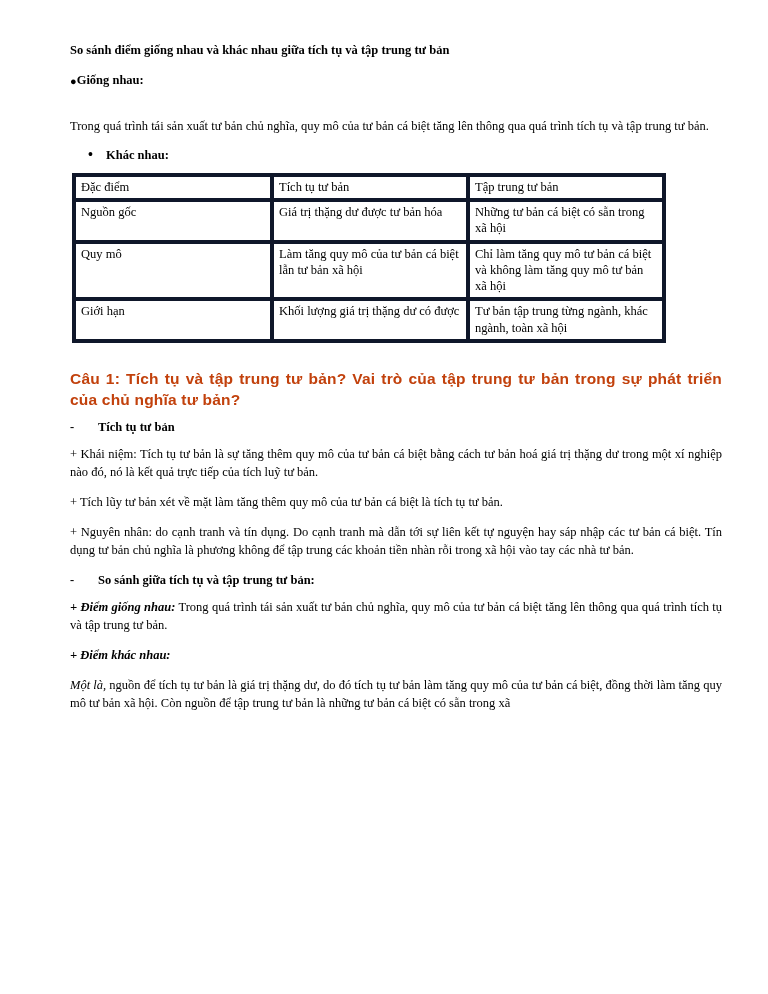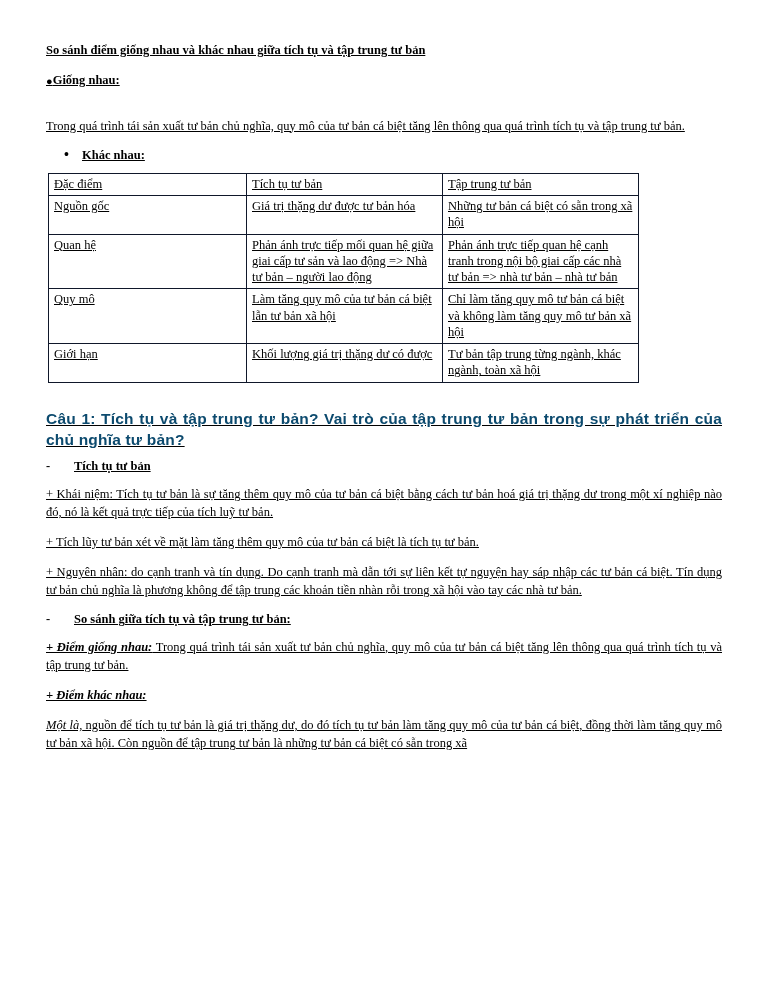--- a/index.html
+++ b/index.html
@@ -12,22 +12,21 @@
     height: 994px;
     font-family: "Liberation Serif", serif;
     color: #000000;
     overflow: hidden;
   }
   .page {
     position: relative;
     width: 768px;
     height: 994px;
     box-sizing: border-box;
-    padding: 42px 46px 0 46px;
-    text-decoration: underline;
+    padding: 42px 46px 0 70px;
   }
   .doc-title {
     font-size: 12.5px;
     font-weight: bold;
     line-height: 1.3;
     margin: 0 0 14px 0;
   }
   .bullet-line {
     font-size: 12.5px;
     font-weight: bold;
@@ -57,31 +56,31 @@
     top: -1px;
     font-size: 14px;
   }
   table.cmp {
     border-collapse: collapse;
     width: 590px;
     margin: 4px 0 0 2px;
     table-layout: fixed;
   }
   table.cmp td {
-    border: 1px solid #0f172a;
+    border: 4px solid #0f172a;
     vertical-align: top;
     font-size: 12.5px;
     line-height: 1.3;
     padding: 2px 5px 3px 5px;
   }
   table.cmp col.c1 { width: 198px; }
   table.cmp col.c2 { width: 196px; }
   table.cmp col.c3 { width: 196px; }
   h2.section {
-    color: #0c4a6e;
+    color: #c2410c;
     font-family: "Liberation Sans", sans-serif;
     font-size: 15.5px;
     font-weight: bold;
     line-height: 1.35;
     margin: 26px 0 8px 0;
     text-align: justify;
     letter-spacing: 0.2px;
   }
   .dash-head {
     font-size: 12.5px;
@@ -124,25 +123,20 @@
         <td>Đặc điểm</td>
         <td>Tích tụ tư bản</td>
         <td>Tập trung tư bản</td>
       </tr>
       <tr>
         <td>Nguồn gốc</td>
         <td>Giá trị thặng dư được tư bản hóa</td>
         <td>Những tư bản cá biệt có sẵn trong xã hội</td>
       </tr>
       <tr>
-        <td>Quan hệ</td>
-        <td>Phản ánh trực tiếp mối quan hệ giữa giai cấp tư sản và lao động =&gt; Nhà tư bản – người lao động</td>
-        <td>Phản ánh trực tiếp quan hệ cạnh tranh trong nội bộ giai cấp các nhà tư bản =&gt; nhà tư bản – nhà tư bản</td>
-      </tr>
-      <tr>
         <td>Quy mô</td>
         <td>Làm tăng quy mô của tư bản cá biệt lẫn tư bản xã hội</td>
         <td>Chỉ làm tăng quy mô tư bản cá biệt và không làm tăng quy mô tư bản xã hội</td>
       </tr>
       <tr>
         <td>Giới hạn</td>
         <td>Khối lượng giá trị thặng dư có được</td>
         <td>Tư bản tập trung từng ngành, khác ngành, toàn xã hội</td>
       </tr>
     </tbody>

